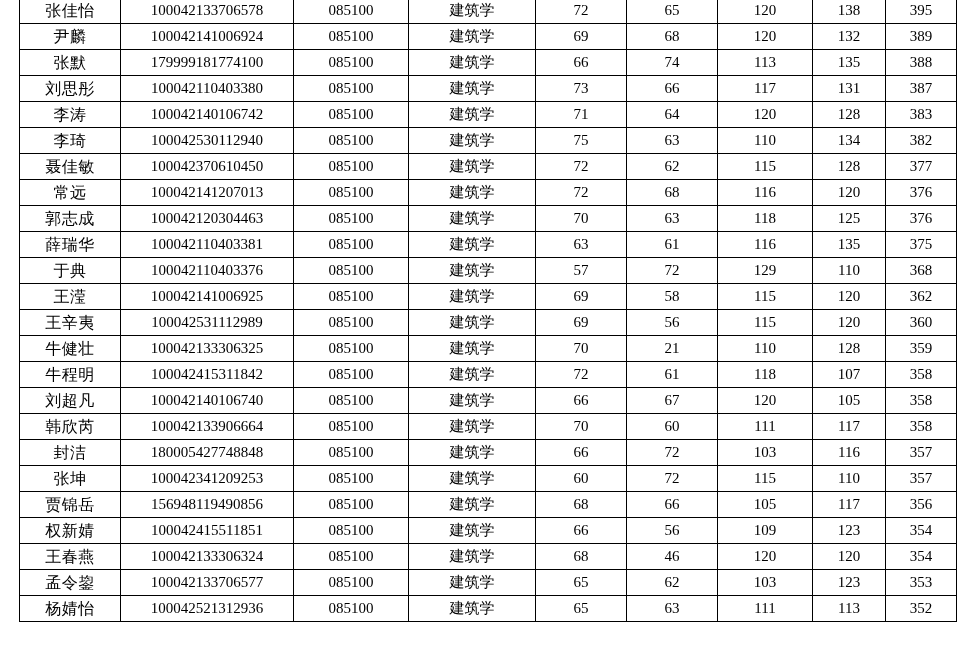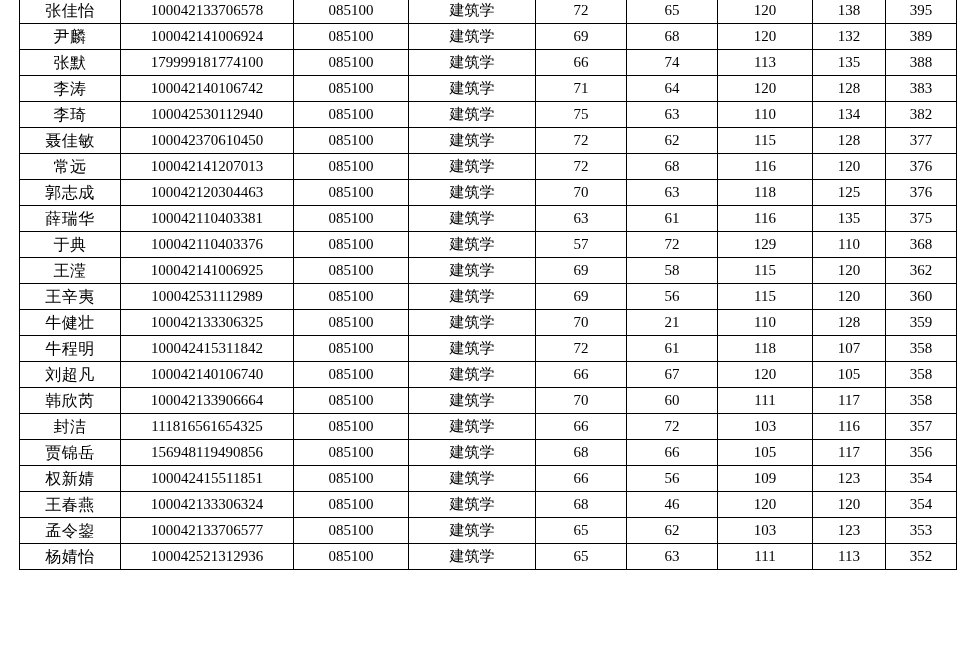--- a/index.html
+++ b/index.html
@@ -83,20 +83,31 @@
           <td class="c-id">179999181774100</td>
           <td class="c-major-code">085100</td>
           <td class="c-major">建筑学</td>
           <td class="c-s1">66</td>
           <td class="c-s2">74</td>
           <td class="c-s3">113</td>
           <td class="c-s4">135</td>
           <td class="c-total">388</td>
         </tr>
         <tr>
+          <td class="c-name">刘思彤</td>
+          <td class="c-id">100042110403380</td>
+          <td class="c-major-code">085100</td>
+          <td class="c-major">建筑学</td>
+          <td class="c-s1">73</td>
+          <td class="c-s2">66</td>
+          <td class="c-s3">117</td>
+          <td class="c-s4">131</td>
+          <td class="c-total">387</td>
+        </tr>
+        <tr>
           <td class="c-name">李涛</td>
           <td class="c-id">100042140106742</td>
           <td class="c-major-code">085100</td>
           <td class="c-major">建筑学</td>
           <td class="c-s1">71</td>
           <td class="c-s2">64</td>
           <td class="c-s3">120</td>
           <td class="c-s4">128</td>
           <td class="c-total">383</td>
         </tr>
@@ -227,30 +238,41 @@
           <td class="c-major-code">085100</td>
           <td class="c-major">建筑学</td>
           <td class="c-s1">70</td>
           <td class="c-s2">60</td>
           <td class="c-s3">111</td>
           <td class="c-s4">117</td>
           <td class="c-total">358</td>
         </tr>
         <tr>
           <td class="c-name">封洁</td>
-          <td class="c-id">111816561654325</td>
+          <td class="c-id">180005427748848</td>
           <td class="c-major-code">085100</td>
           <td class="c-major">建筑学</td>
           <td class="c-s1">66</td>
           <td class="c-s2">72</td>
           <td class="c-s3">103</td>
           <td class="c-s4">116</td>
           <td class="c-total">357</td>
         </tr>
         <tr>
+          <td class="c-name">张坤</td>
+          <td class="c-id">100042341209253</td>
+          <td class="c-major-code">085100</td>
+          <td class="c-major">建筑学</td>
+          <td class="c-s1">60</td>
+          <td class="c-s2">72</td>
+          <td class="c-s3">115</td>
+          <td class="c-s4">110</td>
+          <td class="c-total">357</td>
+        </tr>
+        <tr>
           <td class="c-name">贾锦岳</td>
           <td class="c-id">156948119490856</td>
           <td class="c-major-code">085100</td>
           <td class="c-major">建筑学</td>
           <td class="c-s1">68</td>
           <td class="c-s2">66</td>
           <td class="c-s3">105</td>
           <td class="c-s4">117</td>
           <td class="c-total">356</td>
         </tr>

